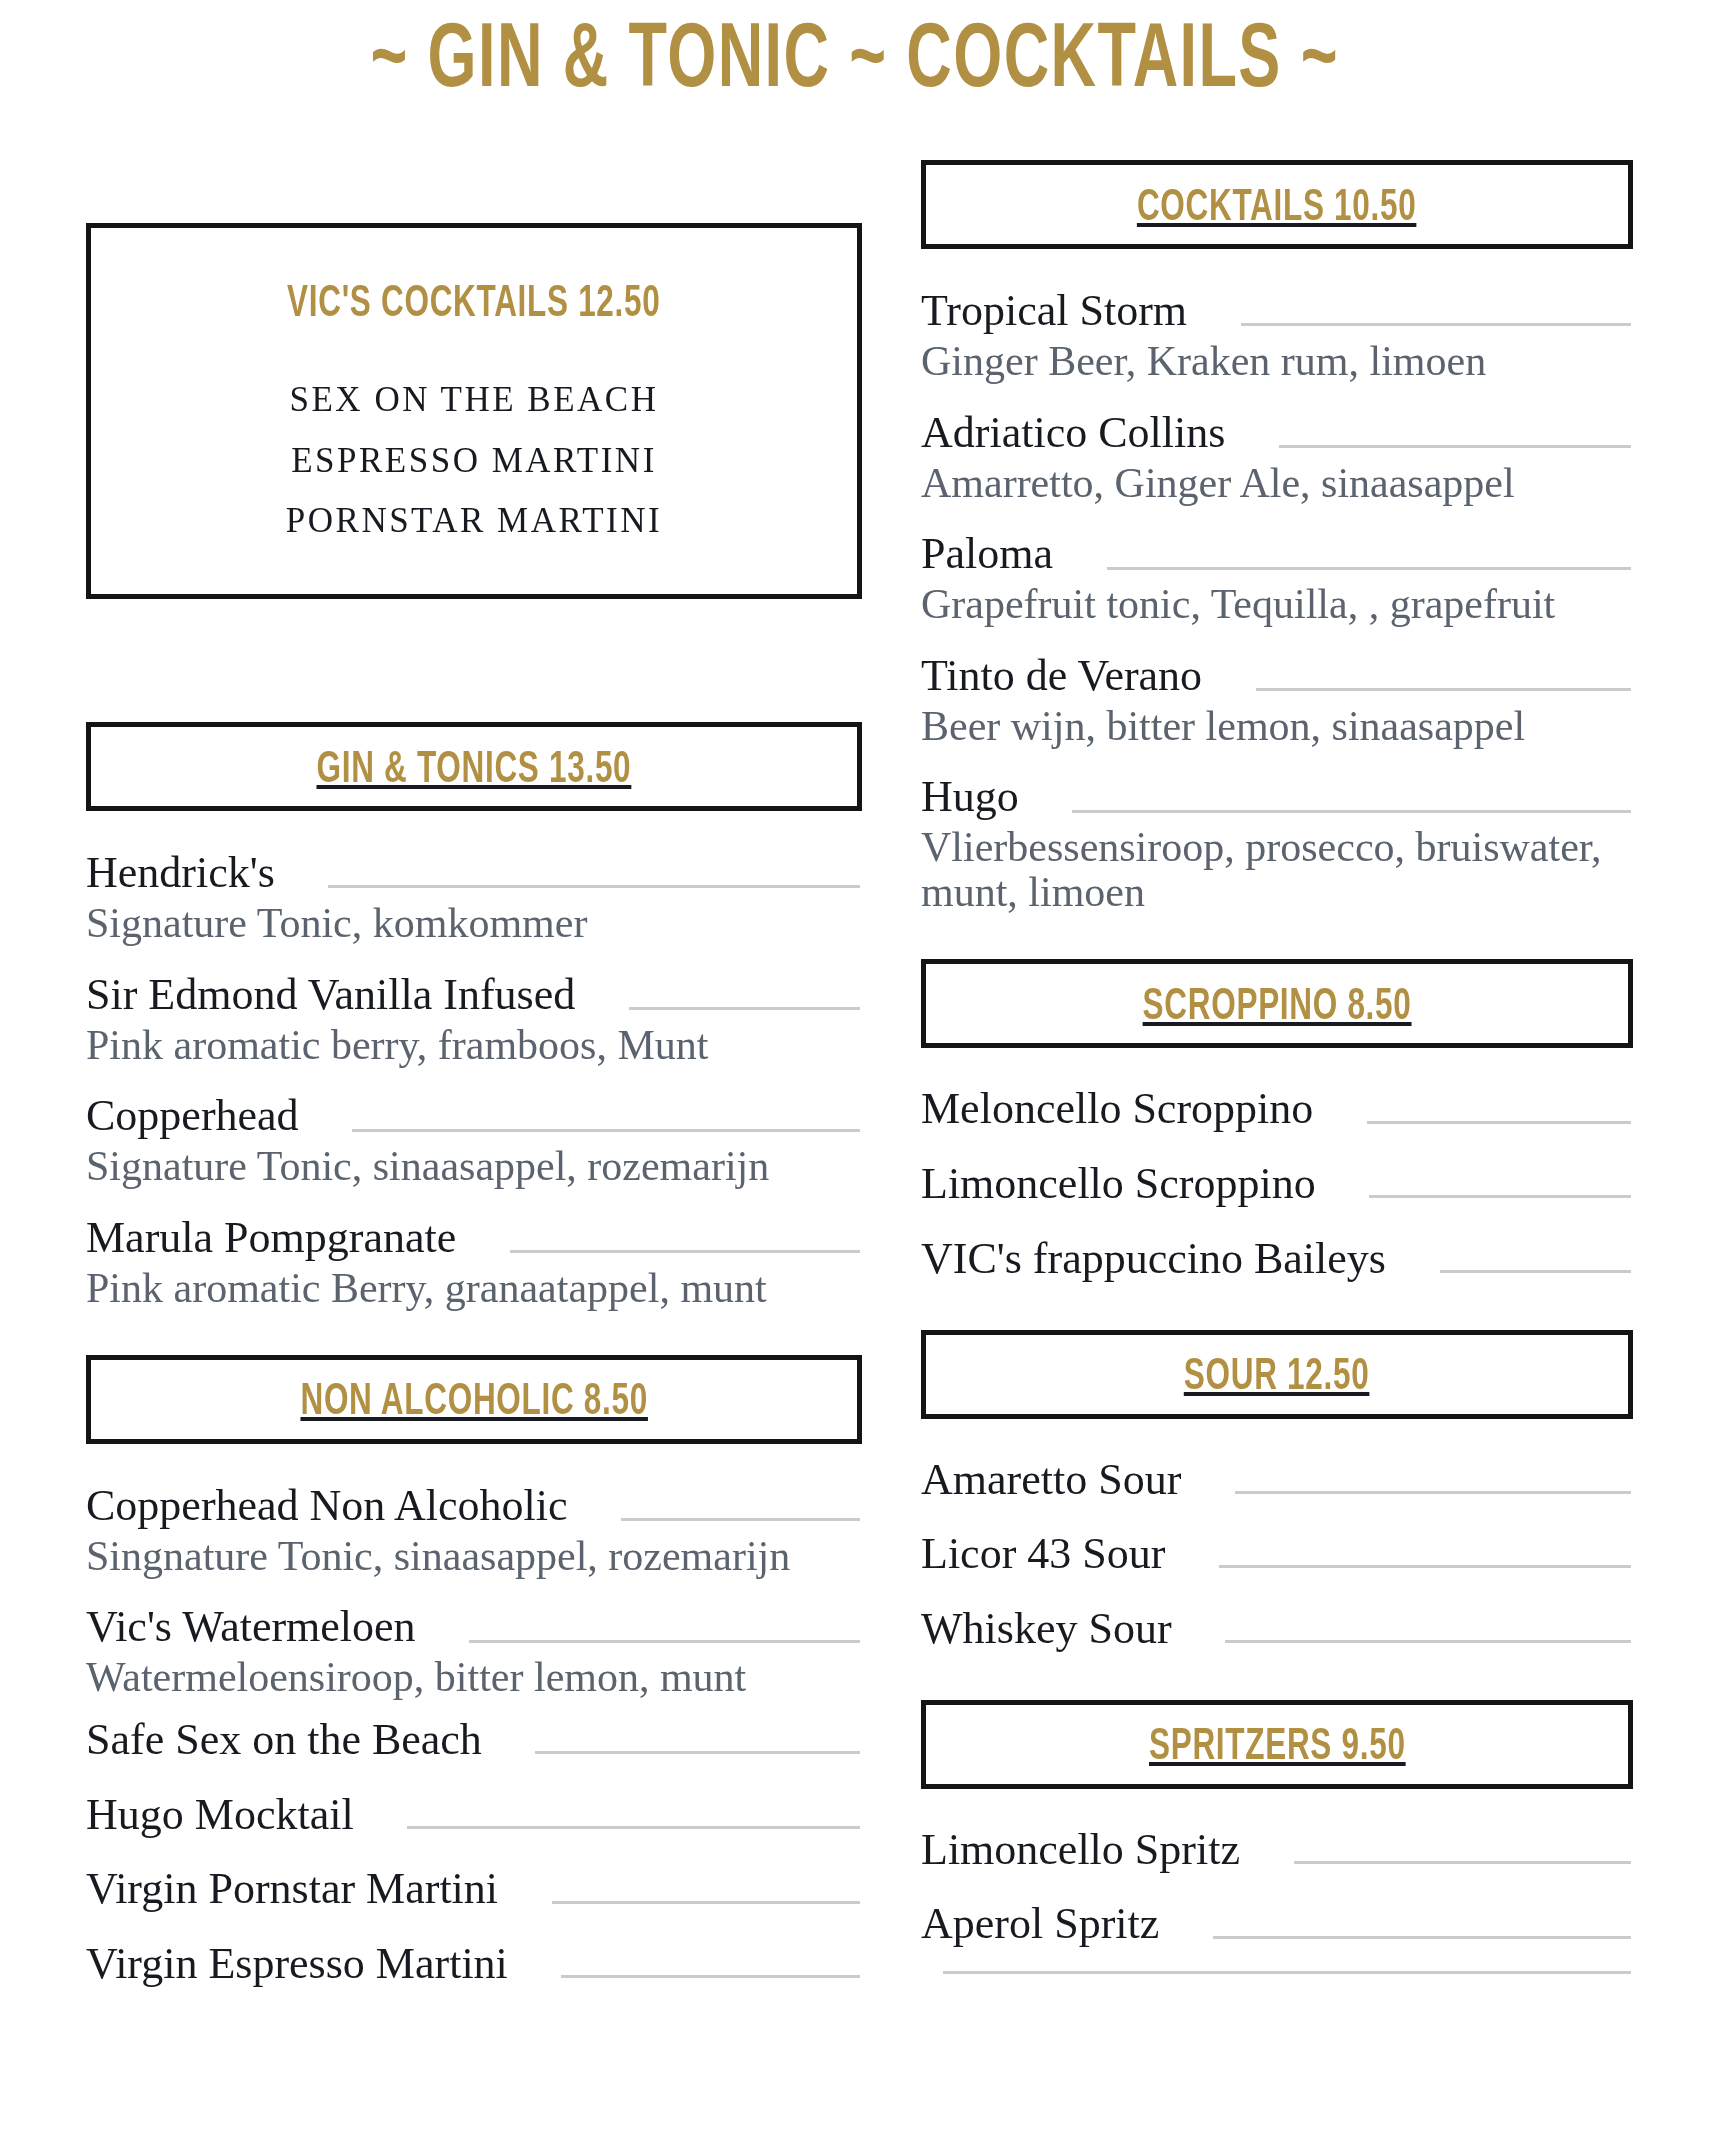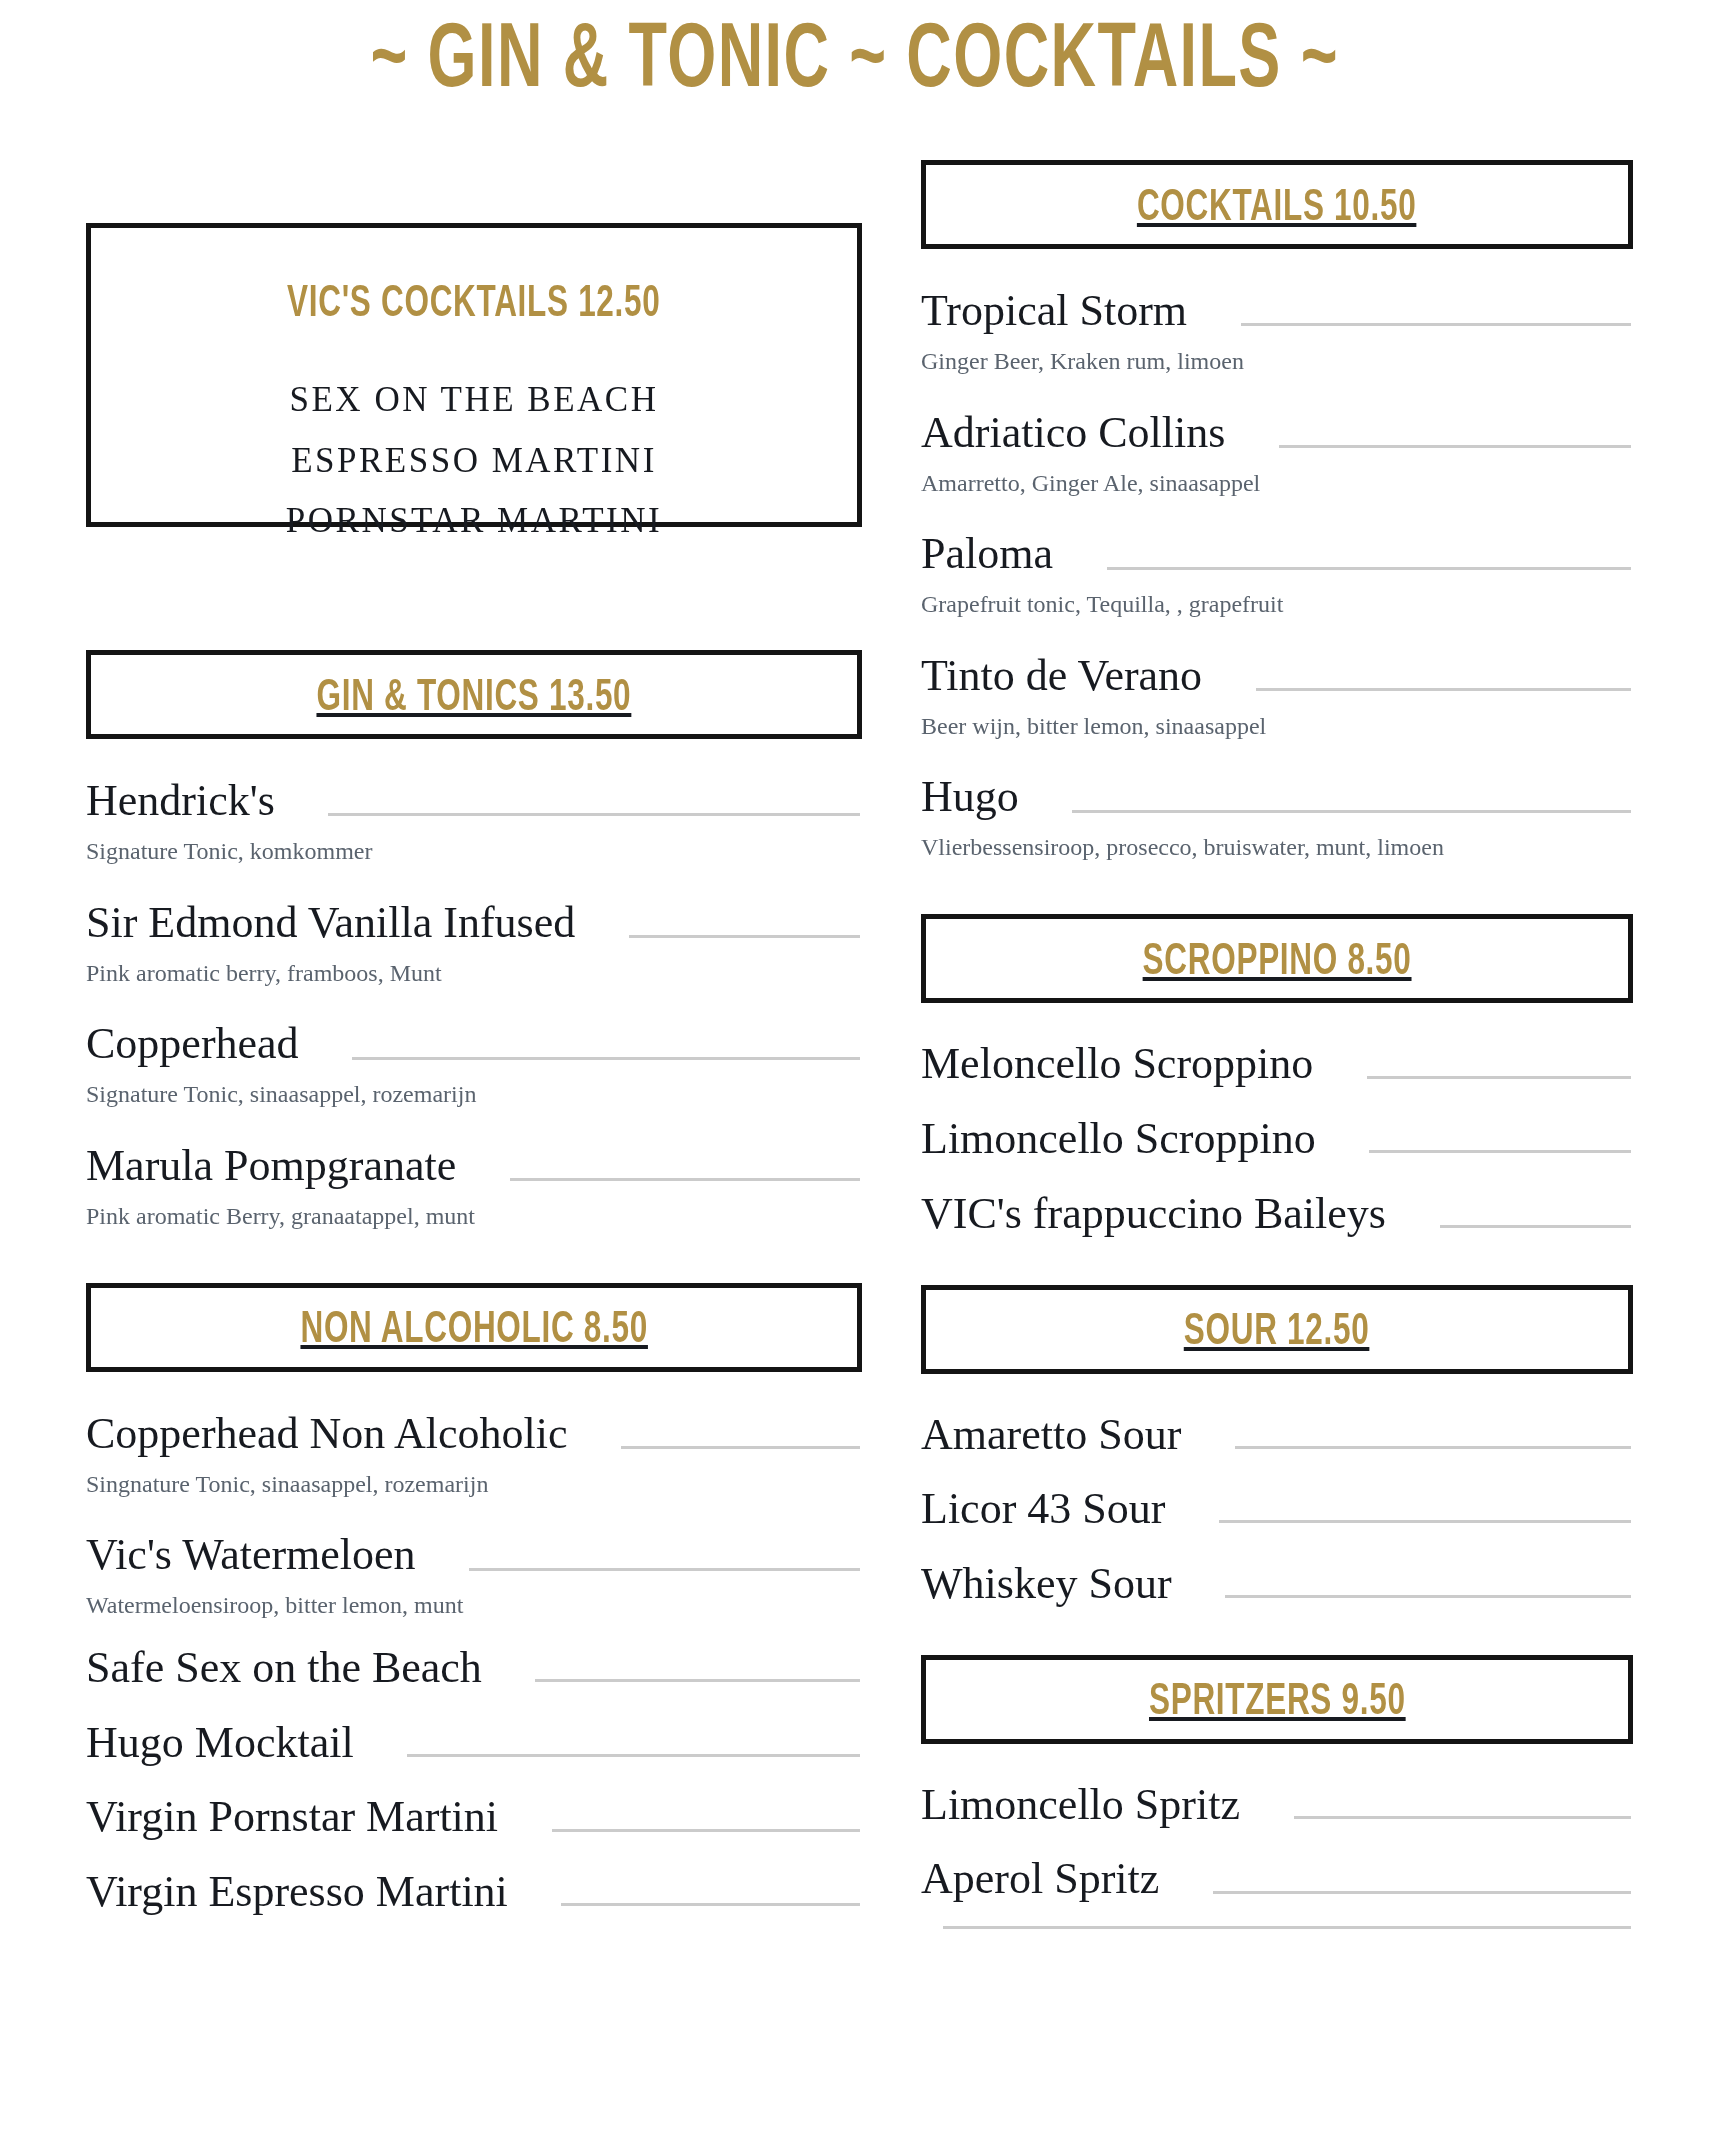--- a/index.html
+++ b/index.html
@@ -17,35 +17,35 @@
   .page-title .cond{font-size:90px; line-height:106px; letter-spacing:2px;}
 
   .col{position:absolute; top:0;}
   .col-left{left:86px; width:776px;}
   .col-right{left:921px; width:712px;}
 
   .frame{border:5.9px solid var(--frame); box-sizing:border-box;}
   .header-box{height:89px; display:flex; align-items:center; justify-content:center;text-decoration:underline;}
   .header-box .cond{font-size:45px; letter-spacing:1px;}
 
-  .vic-box{height:304px; text-align:center; margin-top:223px;}
+  .vic-box{height:376px; text-align:center; margin-top:223px;}
   .vic-box .cond{font-size:45px; letter-spacing:1px; margin-top:47px;}
   .vic-item{font-size:35px; letter-spacing:2.5px; line-height:39px; margin-top:21.6px; color:var(--ink);}
   .vic-item.first{margin-top:53px;}
 
   .mt-gin{margin-top:123px;}
   .mt-cocktails{margin-top:160px;}
   .mt-box{margin-top:44px;}
 
   .pair{margin-top:19.6px;}
   .pair.first{margin-top:33px;}
   .name-row{display:flex; font-size:44px; line-height:57px;gap:32px;}
   .name{white-space:nowrap;}
   .leader{flex:1; align-self:flex-end; border-bottom:3.9px solid var(--leader); margin:0 2px 12.7px 21.6px; min-width:39px;}
-  .desc{font-size:24px; line-height:45px; color:var(--muted);}
+  .desc{font-size:42px; line-height:45px; color:var(--muted);}
 
   .solo{margin-top:19.6px;}
   .solo.after-desc{margin-top:11.8px;}
   .solo.first{margin-top:33px;}
   .solo .name-row{font-size:44px; line-height:55px;}
 </style>
 </head>
 <body>
 
 <div class="menu-page">

